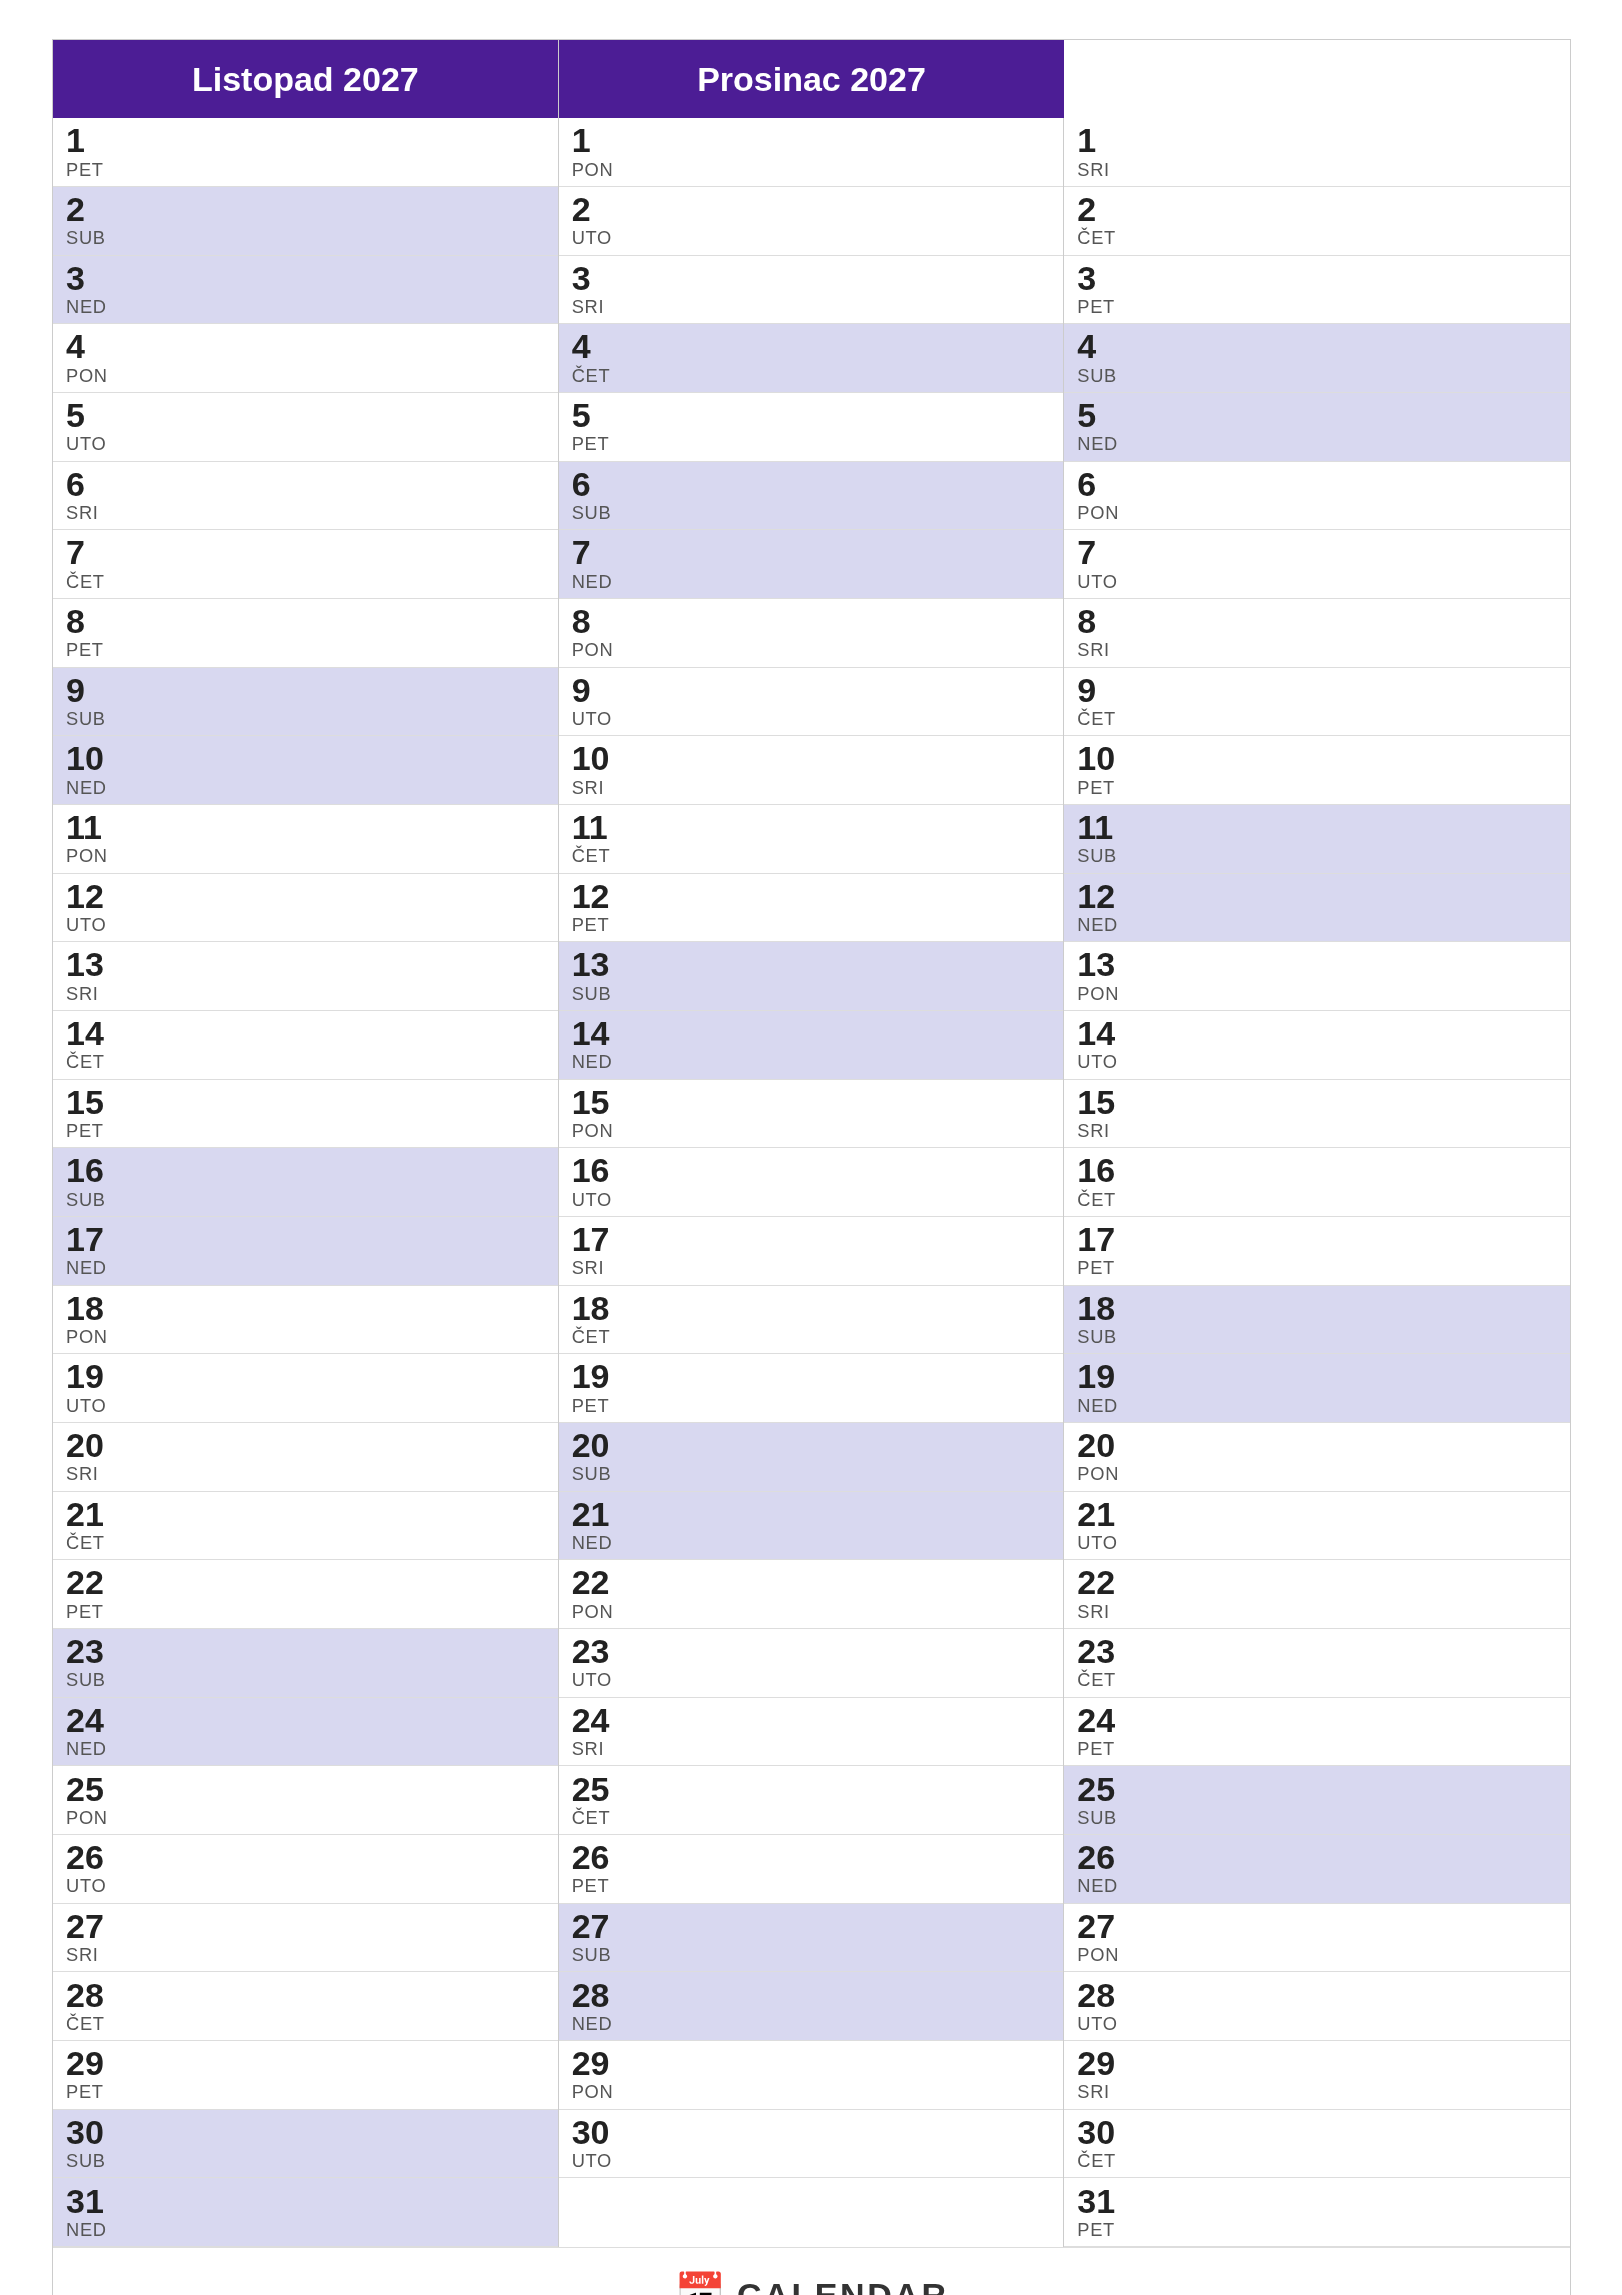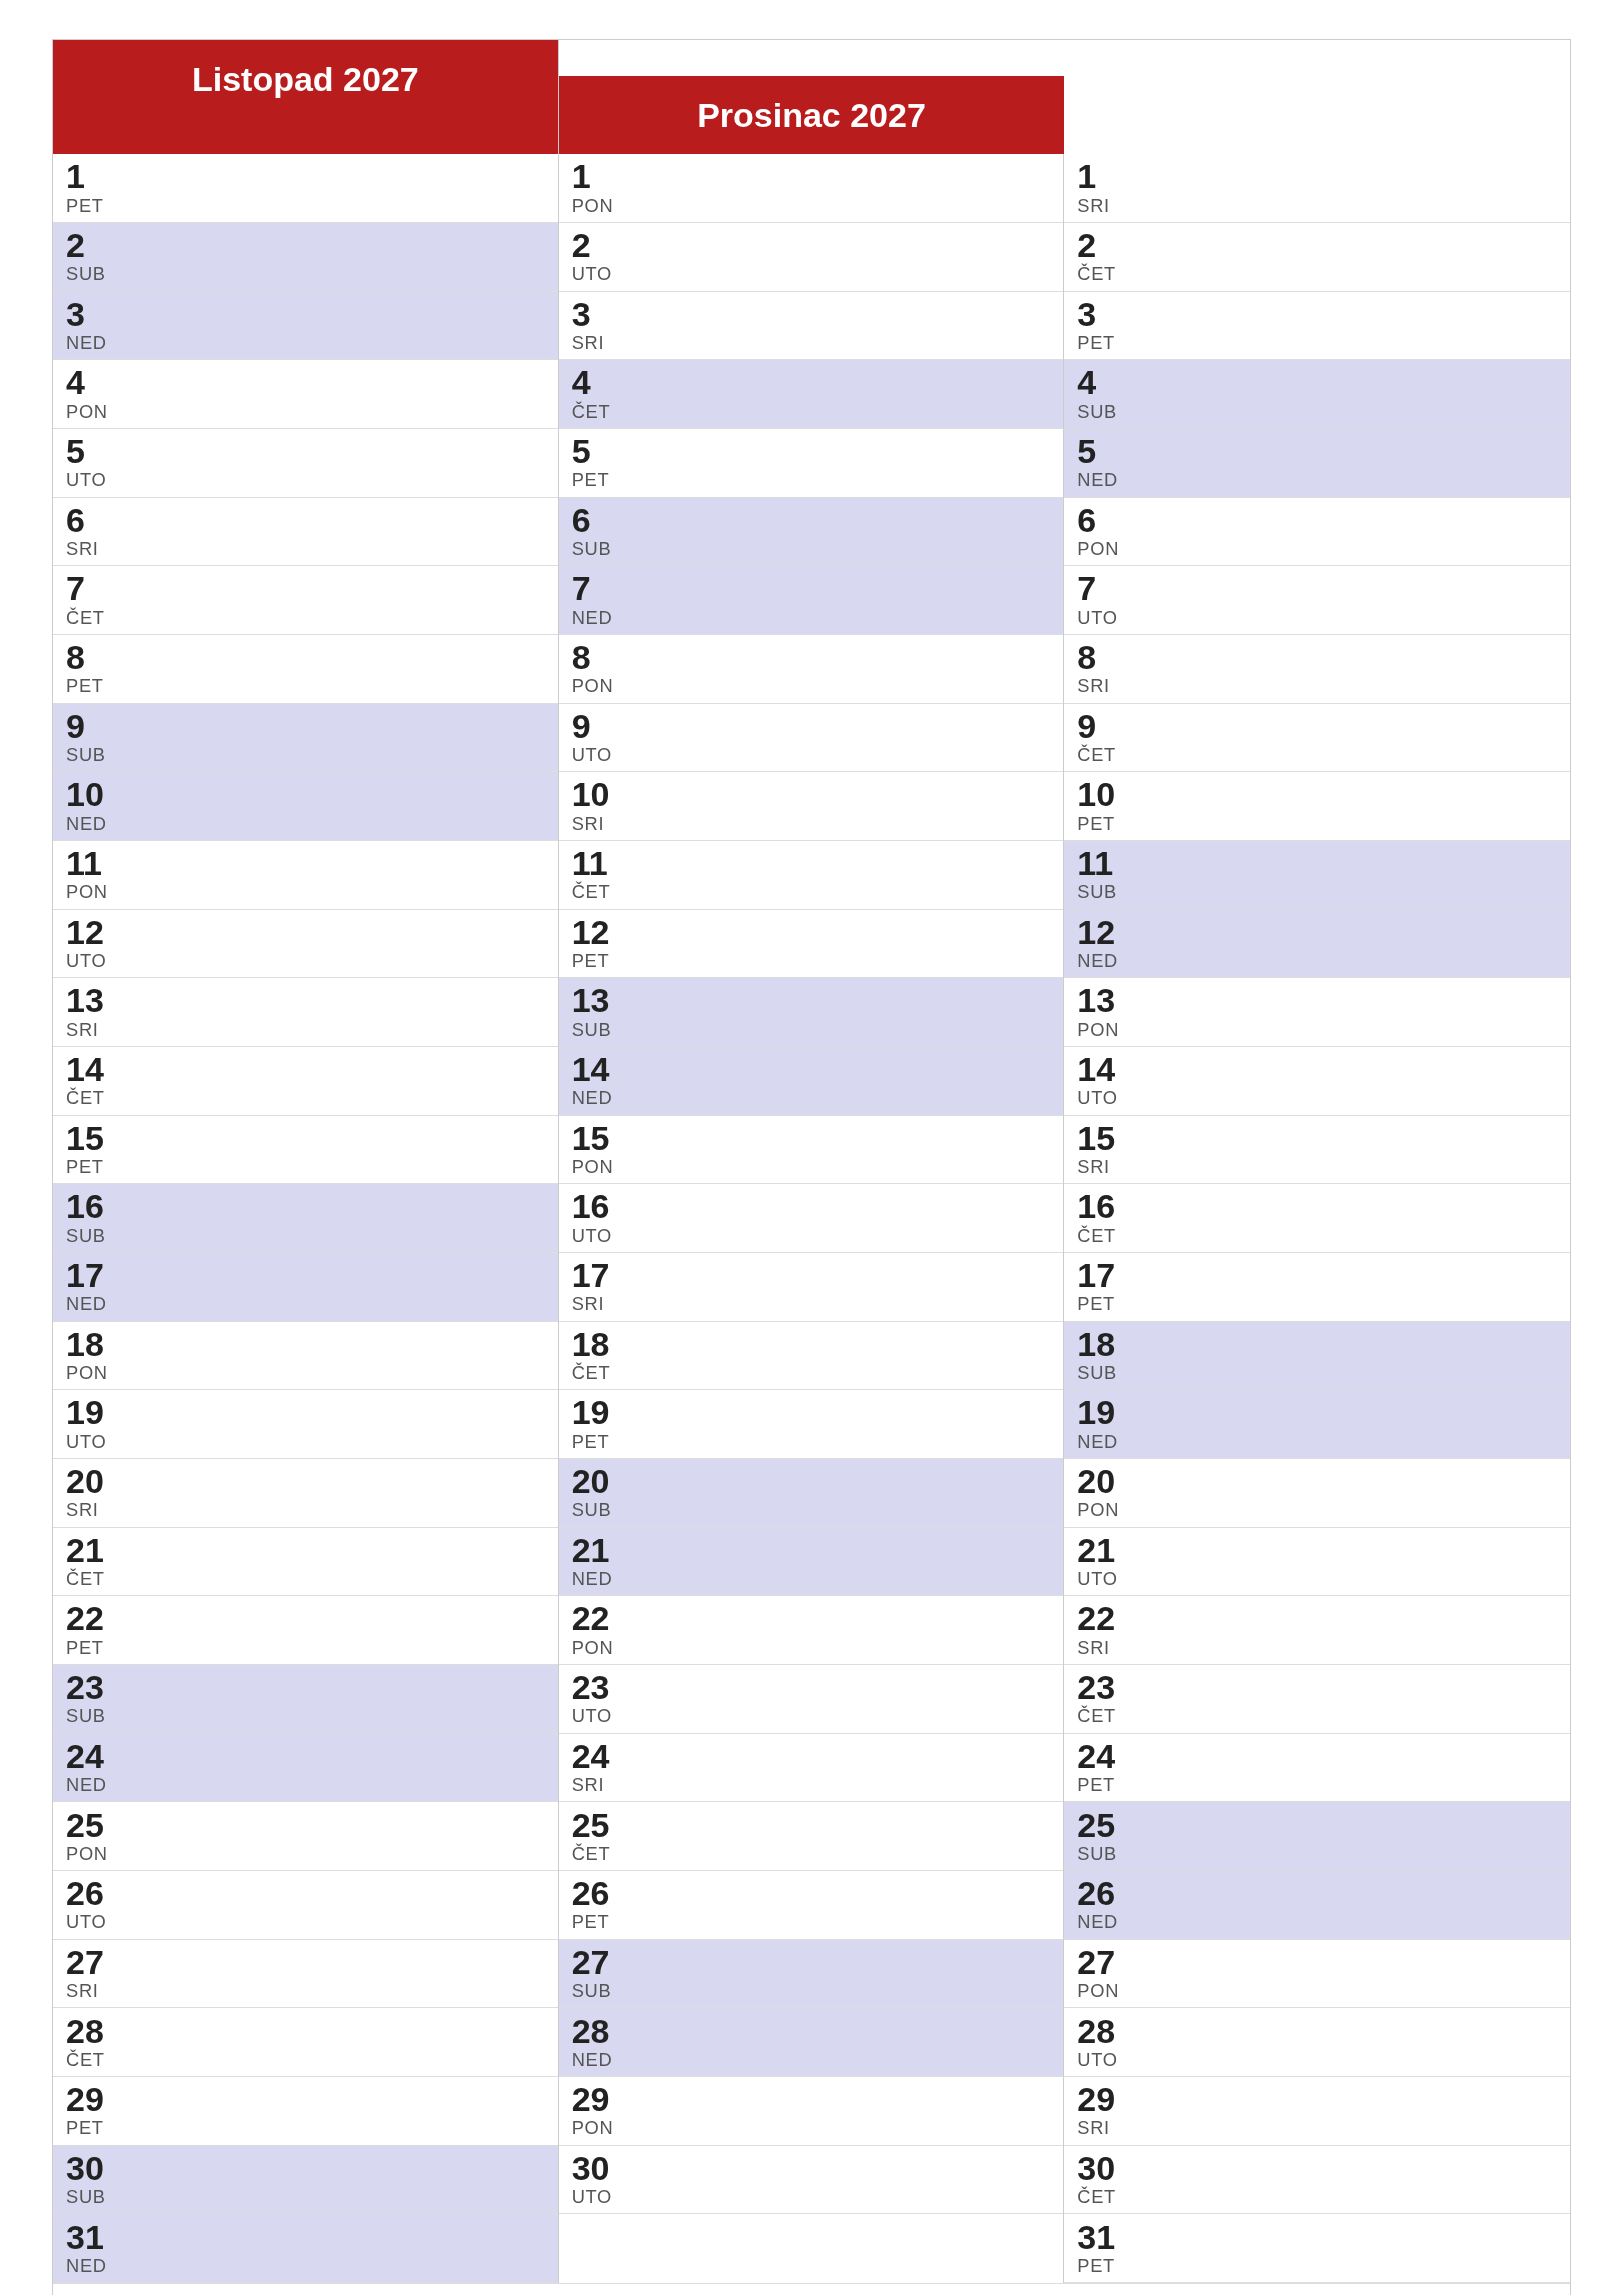--- a/index.html
+++ b/index.html
@@ -12,29 +12,29 @@
     }
     .calendar-wrapper {
       width: 100%;
       border: 1.3px solid #ccc;
     }
     .header-row {
       display: grid;
       grid-template-columns: 1fr 1fr 1fr;
     }
     .month-header {
-      background: #b91c1c;
+      background: #4c1d95;
       color: #fff;
       text-align: center;
       font-size: 34px;
       font-weight: bold;
       padding: 19.6px 6.5px;
       border-right: 1.3px solid #ccc;
     }
-    .month-header:last-child { border-right: none; margin-top: 36px; }
+    .month-header:last-child { border-right: none; }
     .days-grid {
       display: grid;
       grid-template-columns: 1fr 1fr 1fr;
     }
     .month-col {
       border-right: 1.3px solid #ccc;
     }
     .month-col:last-child { border-right: none; }
     .day-row {
       display: flex;

